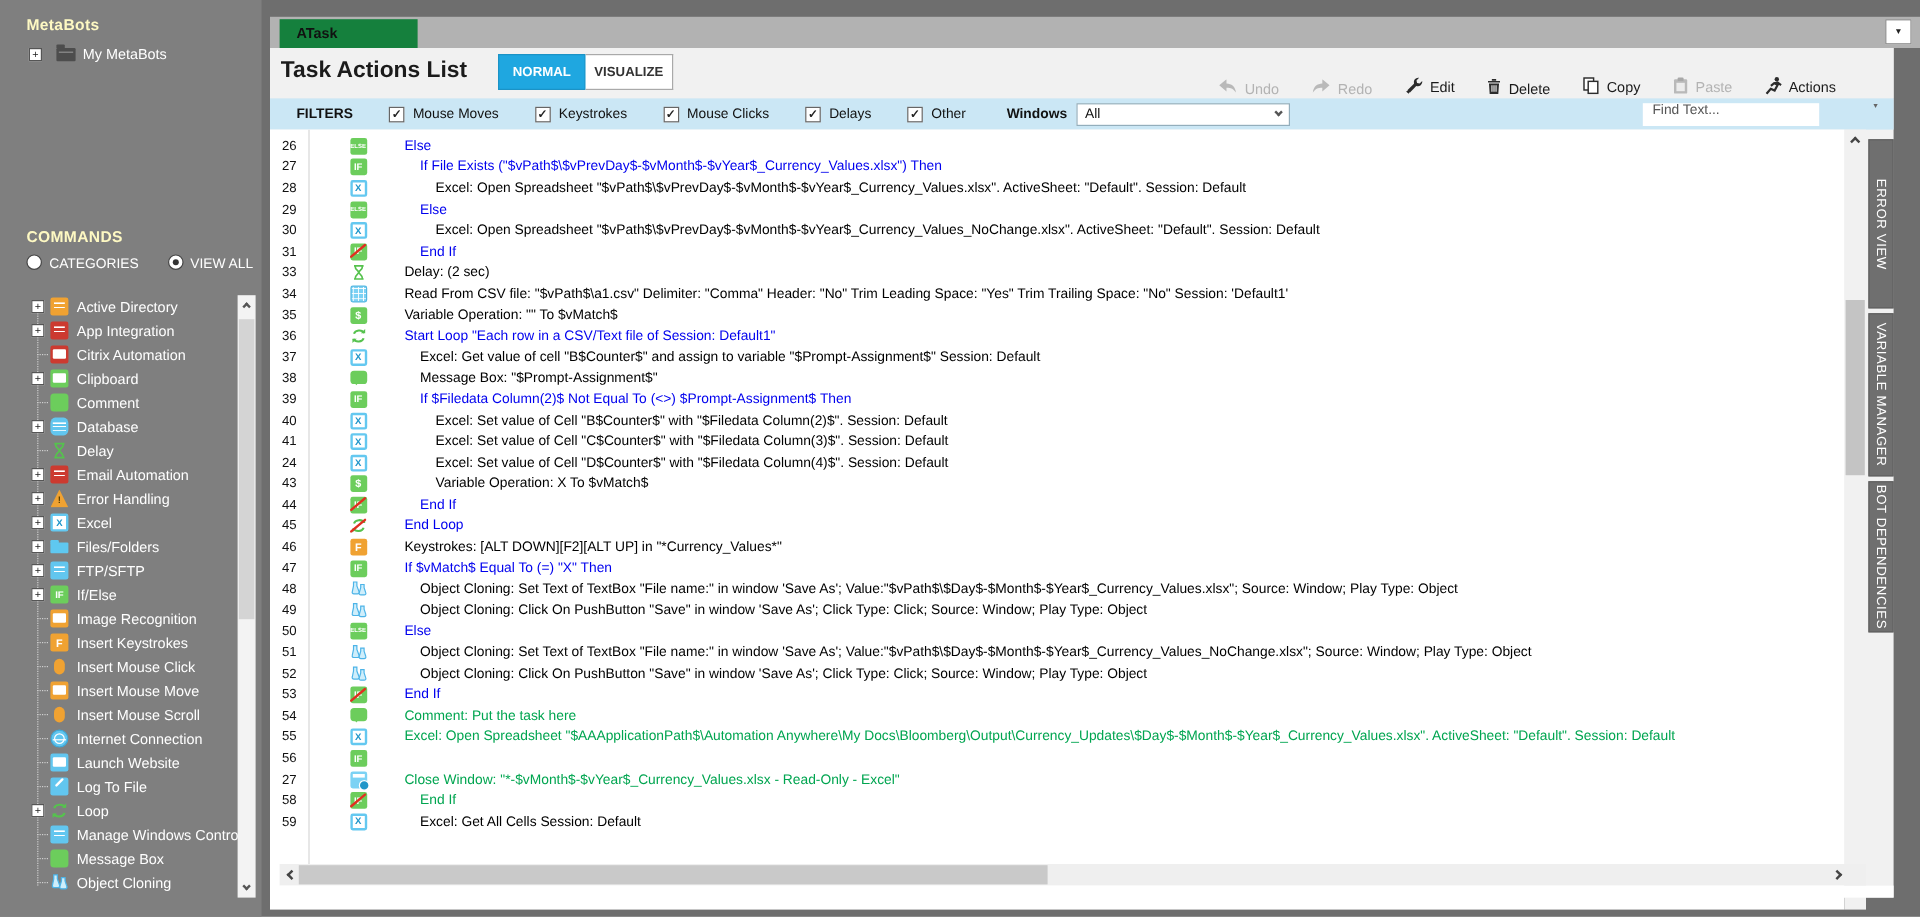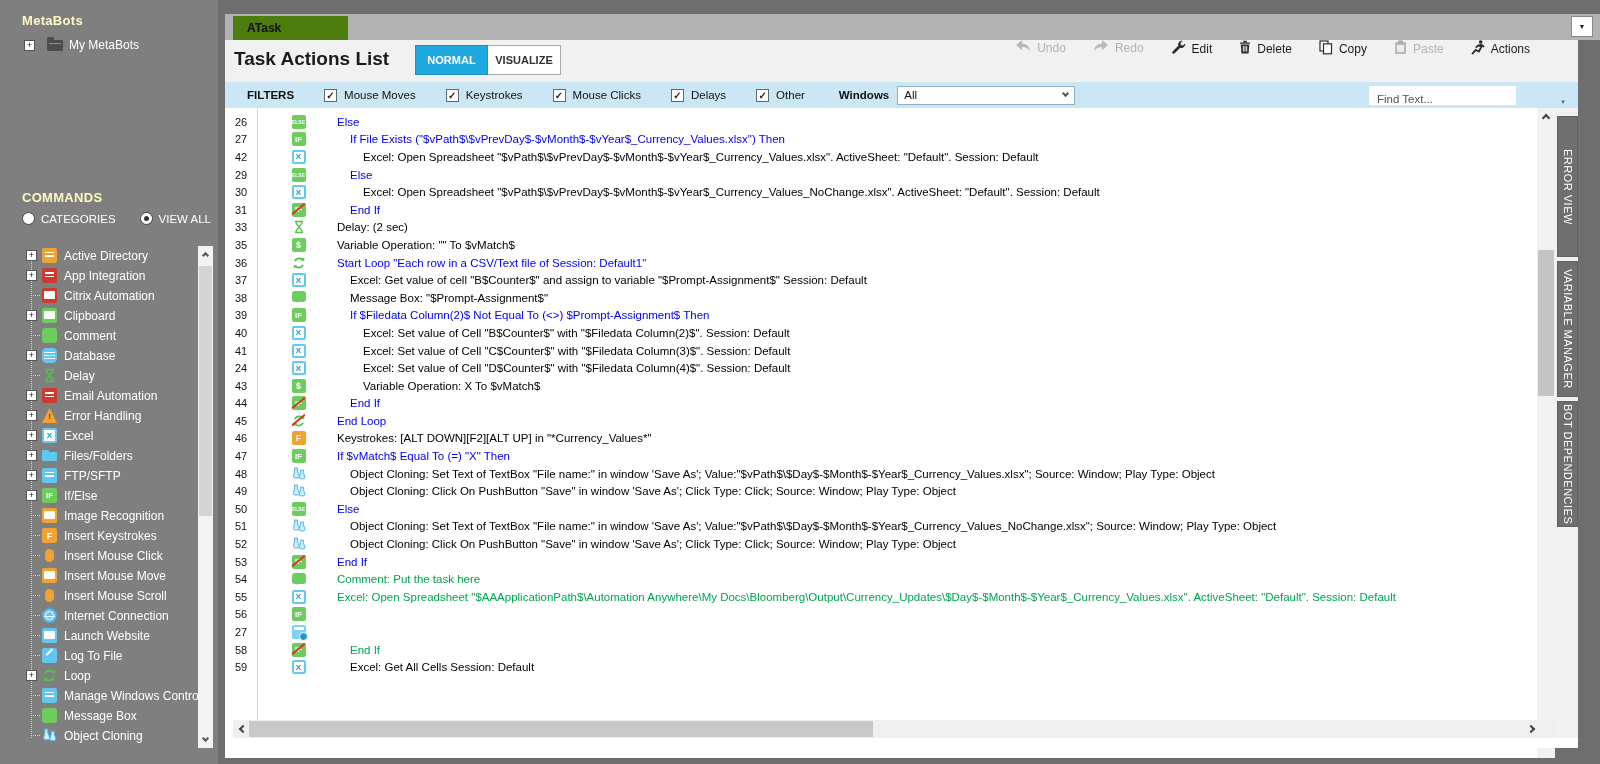--- a/index.html
+++ b/index.html
@@ -42,43 +42,43 @@
   .ci.glb::before { content:""; position:absolute; left:1px; right:1px; top:6.5px; height:1px; background:#fff; z-index:1; }
   .ci.fold { background:transparent; } .ci.fold::before { content:""; position:absolute; left:0; top:2px; width:7px; height:3px; background:#5fc8f0; border-radius:1px 1px 0 0; }
   .ci.fold::after { content:""; position:absolute; left:0; top:4px; width:15px; height:9px; background:#5fc8f0; border-radius:1px; }
   .ci.pen::after { content:""; position:absolute; left:3px; top:3px; width:9px; height:2px; background:#fff; transform:rotate(-45deg); border-radius:1px; }
   .ci.bubble { border-radius:3px; } .ci.bubble::after { content:""; position:absolute; left:2px; bottom:-3px; border:3px solid transparent; border-top-color:inherit; border-top:4px solid #6ccd5c; }
   .ci.db { border-radius:4px/5px; } .ci.db::after { content:""; position:absolute; left:2px; right:2px; top:4px; height:7px;
         background:repeating-linear-gradient(#fff 0 1px, transparent 1px 3px); }
 
   
   #tabstrip { position:absolute; left:225px; top:14px; width:1375px; height:26px; background:#b2b2b2; }
-  #atask-tab { position:absolute; left:8px; top:2px; width:115px; height:24px; background:#4d7c0f; font-size:12px; font-weight:bold; color:#111; line-height:24px; padding-left:14px; }
+  #atask-tab { position:absolute; left:8px; top:2px; width:115px; height:24px; background:#15803d; font-size:12px; font-weight:bold; color:#111; line-height:24px; padding-left:14px; }
   #tab-dd { position:absolute; right:7px; top:2px; width:22px; height:21px; background:#fff; border:1px solid #8a8a8a; text-align:center; font-size:7px; line-height:20px; color:#222; }
 
   
   #content { position:absolute; left:225px; top:40px; width:1353px; height:708px; background:#f1f1f1; }
 
   #toolbar { position:absolute; left:0; top:0; width:100%; height:42px; background:#f1f1f1; }
   #page-title { position:absolute; left:9px; top:8px; font-size:19px; font-weight:bold; color:#1b1b1b; }
   #mode-toggle { position:absolute; left:190px; top:5px; display:flex; height:30px; }
   #btn-normal { width:73px; background:#1fa7e0; color:#fff; font-weight:bold; font-size:11px; display:flex; align-items:center; justify-content:center; border:1px solid #1b93c6; }
   #btn-visualize { width:73px; background:#fff; color:#333; font-weight:bold; font-size:11px; display:flex; align-items:center; justify-content:center; border:1px solid #a9a9a9; border-left:none; }
-  #toolbar-actions { position:absolute; right:48px; top:0; height:42px; display:flex; align-items:flex-start; gap:27px; }
+  #toolbar-actions { position:absolute; right:48px; top:0; height:42px; display:flex; align-items:flex-end; gap:27px; }
   .tbtn { display:flex; align-items:center; gap:6px; font-size:12px; color:#1a1a1a; cursor:default; }
   .tbtn.disabled { color:#b3b3b3; }
 
   #filterbar { position:absolute; left:0; top:42px; width:100%; height:26px; background:#cbe7f5; display:flex; align-items:center; }
   #filters-label { font-size:11.5px; font-weight:bold; color:#111; margin-left:22px; }
   .fcheck { display:flex; align-items:center; gap:7px; font-size:11.5px; color:#111; margin-left:30px; }
   .cbox { width:13px; height:13px; background:#fff; border:1px solid #666; font-size:10px; line-height:11px; text-align:center; color:#222; font-weight:bold; }
   #windows-label { font-size:11.5px; font-weight:bold; color:#111; margin-left:34px; }
   #windows-select { width:178px; height:19px; background:#fff; border:1px solid #93aebc; margin-left:8px; font-size:11.5px; color:#111; display:flex; align-items:center; padding:0 6px; position:relative; }
   #windows-select .chev { margin-left:auto; }
-  #find-box { position:absolute; right:62px; top:4px; width:147px; height:19px; background:#fff; display:flex; align-items:flex-end; padding:0 4px 0 8px;gap:39px; }
+  #find-box { position:absolute; right:62px; top:4px; width:147px; height:19px; background:#fff; display:flex; align-items:flex-start; padding:0 4px 0 8px;gap:39px; }
   #find-input { border:none; outline:none; width:104px; font-size:11.5px; color:#444; font-family:"Liberation Sans",sans-serif; background:transparent; }
   #find-input::placeholder { color:#555; }
   #find-box .dd { font-size:6px; color:#666; margin-left:1px; }
 
   
   #listarea { position:absolute; left:0; top:68px; width:1312px; height:650px; background:#fff; overflow:hidden; }
   #gutterline { position:absolute; left:32px; top:0; height:612px; border-left:1px solid #d8d8d8; }
   #rows { position:absolute; left:0; top:5px; width:100%; }
   .row { height:17.6px; display:flex; align-items:center; font-size:11.5px; white-space:nowrap; }
   .row .ln { width:37px; padding-left:10px; font-size:11px; color:#111; flex:0 0 auto; }
@@ -417,21 +417,21 @@
           <span class="txt t-blue" style="margin-left:31px">Else</span>
         </div>
         <div class="row">
           <span class="ln">27</span>
           <span class="icw">
             <span class="ic g f-if">IF</span>
           </span>
           <span class="txt t-blue" style="margin-left:44px">If File Exists ("$vPath$\$vPrevDay$-$vMonth$-$vYear$_Currency_Values.xlsx")  Then</span>
         </div>
         <div class="row">
-          <span class="ln">42</span>
+          <span class="ln">28</span>
           <span class="icw">
             <span class="ic xl">X</span>
           </span>
           <span class="txt t-black" style="margin-left:57px">Excel: Open Spreadsheet "$vPath$\$vPrevDay$-$vMonth$-$vYear$_Currency_Values.xlsx". ActiveSheet: "Default". Session: Default</span>
         </div>
         <div class="row">
           <span class="ln">29</span>
           <span class="icw">
             <span class="ic g f-else">ELSE</span>
           </span>
@@ -453,20 +453,27 @@
           <span class="txt t-blue" style="margin-left:44px">End If</span>
         </div>
         <div class="row">
           <span class="ln">33</span>
           <span class="icw">
             <svg class="icsvg" width="14" height="14" viewBox="0 0 14 14">
               <path d="M3 1.5h8M3 12.5h8M4 2c0 3 2.4 3 2.9 5C6.4 9 4 9 4 12M10 2c0 3-2.4 3-2.9 5 .5 2 2.9 2 2.9 5" fill="none" stroke="#56c24e" stroke-width="1.4"></path>
             </svg>
           </span>
           <span class="txt t-black" style="margin-left:31px">Delay: (2 sec)</span>
+        </div>
+        <div class="row">
+          <span class="ln">34</span>
+          <span class="icw">
+            <span class="ic csv"></span>
+          </span>
+          <span class="txt t-black" style="margin-left:31px">Read From CSV file: "$vPath$\a1.csv" Delimiter: "Comma" Header: "No" Trim Leading Space: "Yes" Trim Trailing Space: "No" Session: 'Default1'</span>
         </div>
         <div class="row">
           <span class="ln">35</span>
           <span class="icw">
             <span class="ic g f-var">$</span>
           </span>
           <span class="txt t-black" style="margin-left:31px">Variable Operation: "" To $vMatch$</span>
         </div>
         <div class="row">
           <span class="ln">36</span>
@@ -645,20 +652,21 @@
           <span class="ln">56</span>
           <span class="icw">
             <span class="ic g f-if">IF</span>
           </span>
         </div>
         <div class="row">
           <span class="ln">27</span>
           <span class="icw">
             <span class="ic cw"></span>
           </span>
+          <span class="txt t-green" style="margin-left:31px">Close Window: "*-$vMonth$-$vYear$_Currency_Values.xlsx  -  Read-Only - Excel"</span>
         </div>
         <div class="row">
           <span class="ln">58</span>
           <span class="icw">
             <span class="ic g f-if">IF</span>
             <i class="slash"></i>
           </span>
           <span class="txt t-green" style="margin-left:44px">End If</span>
         </div>
         <div class="row">

